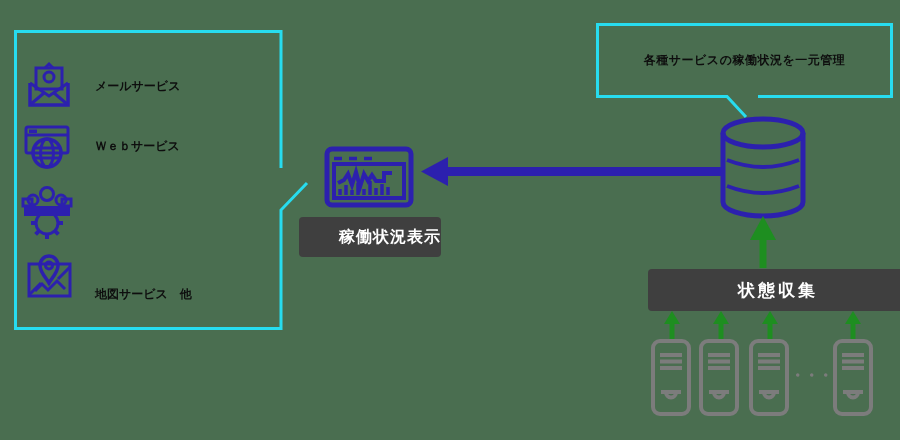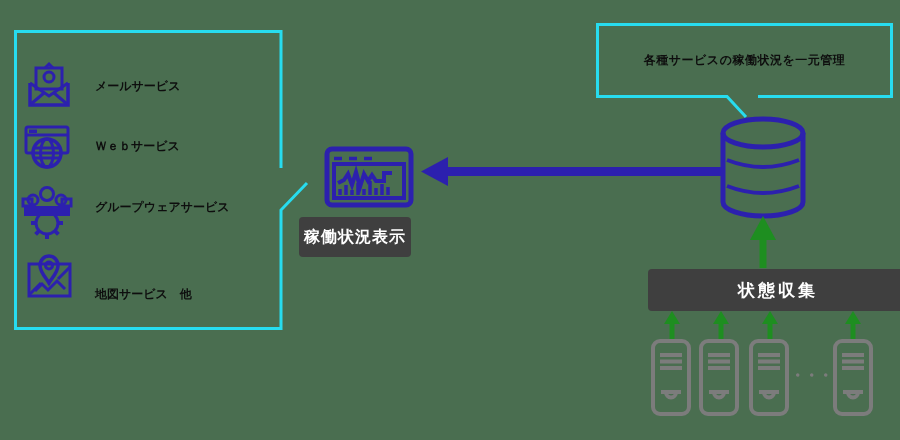--- a/index.html
+++ b/index.html
@@ -172,24 +172,23 @@
       <line x1="9" y1="16" x2="31" y2="16"></line>
       <line x1="9" y1="22.5" x2="31" y2="22.5"></line>
       <line x1="9" y1="29" x2="31" y2="29"></line>
       <line x1="10" y1="53" x2="30" y2="53"></line>
       <path d="M15,53 a5,5.5 0 0 0 10,0"></path>
     </g>
   </svg>
 
   <div class="abs label" style="left:95px;top:135px;">Ｗｅｂサービス</div>
   <div class="abs label" style="left:95px;top:75px;">メールサービス</div>
-  <div class="abs label" style="left:95px;top:196px;">グループウェアサービス</div>
   <div class="abs label" style="left:95px;top:261px;margin-top:22px;">地図サービス　他</div>
 
-  <div class="darkbox" style="left:299px;top:217px;width:112px;height:40px;font-size:16px;letter-spacing:1px;">
+  <div class="darkbox" style="left:299px;top:217px;width:142px;height:40px;font-size:16px;letter-spacing:1px;justify-content:flex-end;">
     <span>稼働状況表示</span>
   </div>
 
   <div class="abs" style="left:598px;top:25px;width:293px;height:70px;display:flex;align-items:center;justify-content:center;">
     <span class="label" style="letter-spacing:0.5px;">各種サービスの稼働状況を一元管理</span>
   </div>
 
   <div class="darkbox" style="left:648px;top:269px;width:260px;height:42px;font-size:17px;letter-spacing:3px;">
     <span>状態収集</span>
   </div>

